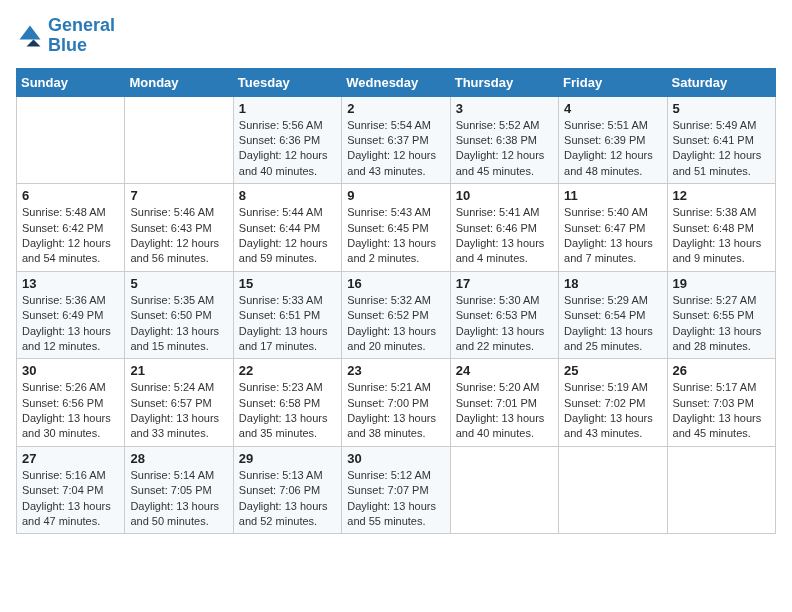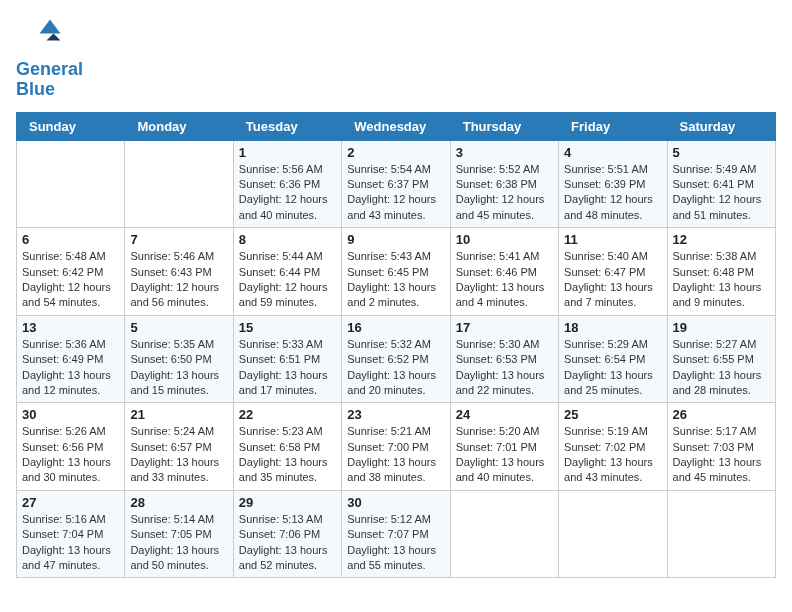--- a/index.html
+++ b/index.html
@@ -12,22 +12,21 @@
     }
     .header {
       display: flex;
       justify-content: space-between;
       align-items: flex-start;
       margin-bottom: 12px;
     }
     .logo {
       display: flex;
       align-items: center;
-      gap: 16px;
-      flex-direction: column;
+      gap: 4px;
     }
     .logo-text {
       font-size: 18px;
       font-weight: bold;
       color: #1a3a5c;
       line-height: 1.1;
     }
     .logo-text span {
       color: #2a7ab8;
     }
@@ -50,21 +49,21 @@
     table {
       width: 100%;
       border-collapse: collapse;
       table-layout: fixed;
     }
     thead th {
       background-color: #2a7ab8;
       color: #fff;
       font-size: 13px;
       font-weight: bold;
-      padding: 6px 12px;
+      padding: 6px 4px;
       text-align: left;
       border: 1px solid #2a7ab8;
     }
     tbody td {
       border: 1px solid #ccc;
       vertical-align: top;
       padding: 4px 5px;
       font-size: 11px;
       color: #222;
       height: 85px;

